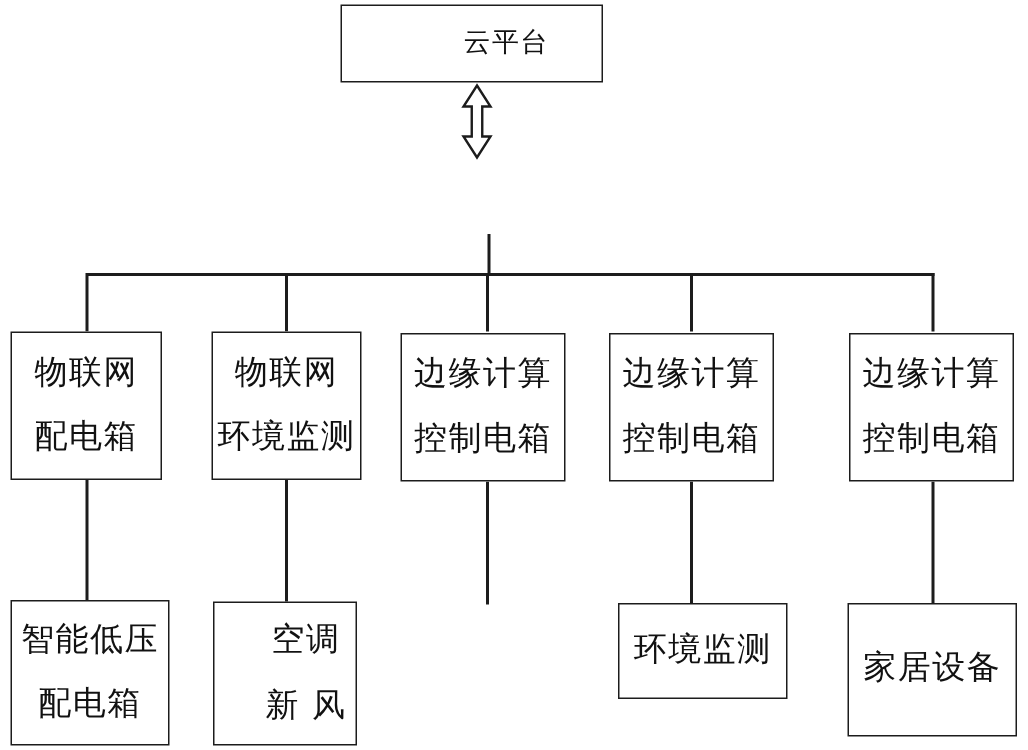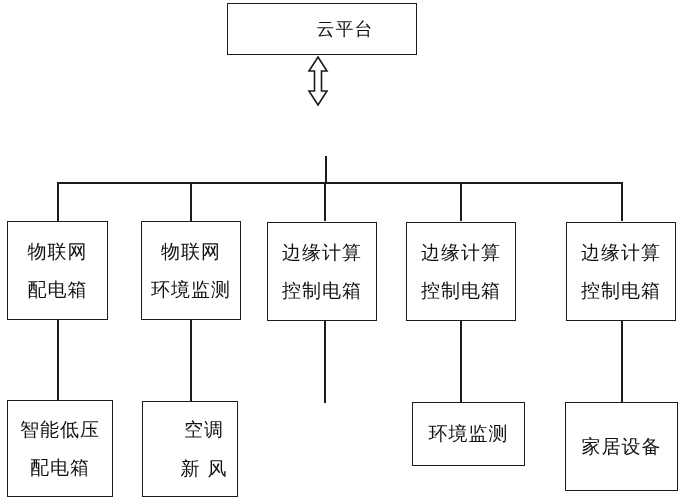--- a/index.html
+++ b/index.html
@@ -20,21 +20,21 @@
   .node {
     position: absolute;
     box-sizing: border-box;
     border: 1.6px solid #1c1c1c;
     background: #ffffff;
     display: flex;
     flex-direction: column;
     align-items: center;
     justify-content: center;
     color: #111111;
-    font-size: 19px;
+    font-size: 22px;
     line-height: 1.55;
     letter-spacing: 1px;
     text-align: center;
     z-index: 3;
   }
   .node .line2 {
     margin-top: 9px;
   }
   .node.single {
     justify-content: center;
@@ -58,21 +58,21 @@
   .arrow-dbl {
     position: absolute;
     z-index: 2;
   }
 </style>
 </head>
 <body>
 
 <div id="canvas">
 
-  <div class="node top" style="left:227px; top:3px; width:190px; height:52px;padding-left:46px;">
+  <div class="node top" style="left:227px; top:3px; width:175px; height:52px;padding-left:46px;">
     <span class="line1">云平台</span>
   </div>
 
   <div class="arrow-dbl" style="left:306px; top:55px; width:24px; height:52px;">
     <svg width="24" height="52" viewBox="0 0 24 52">
       <polygon points="12,2 21,16 15.5,16 15.5,36 21,36 12,50 3,36 8.5,36 8.5,16 3,16" fill="#ffffff" stroke="#1c1c1c" stroke-width="1.6" stroke-linejoin="miter"></polygon>
     </svg>
   </div>
 
 

